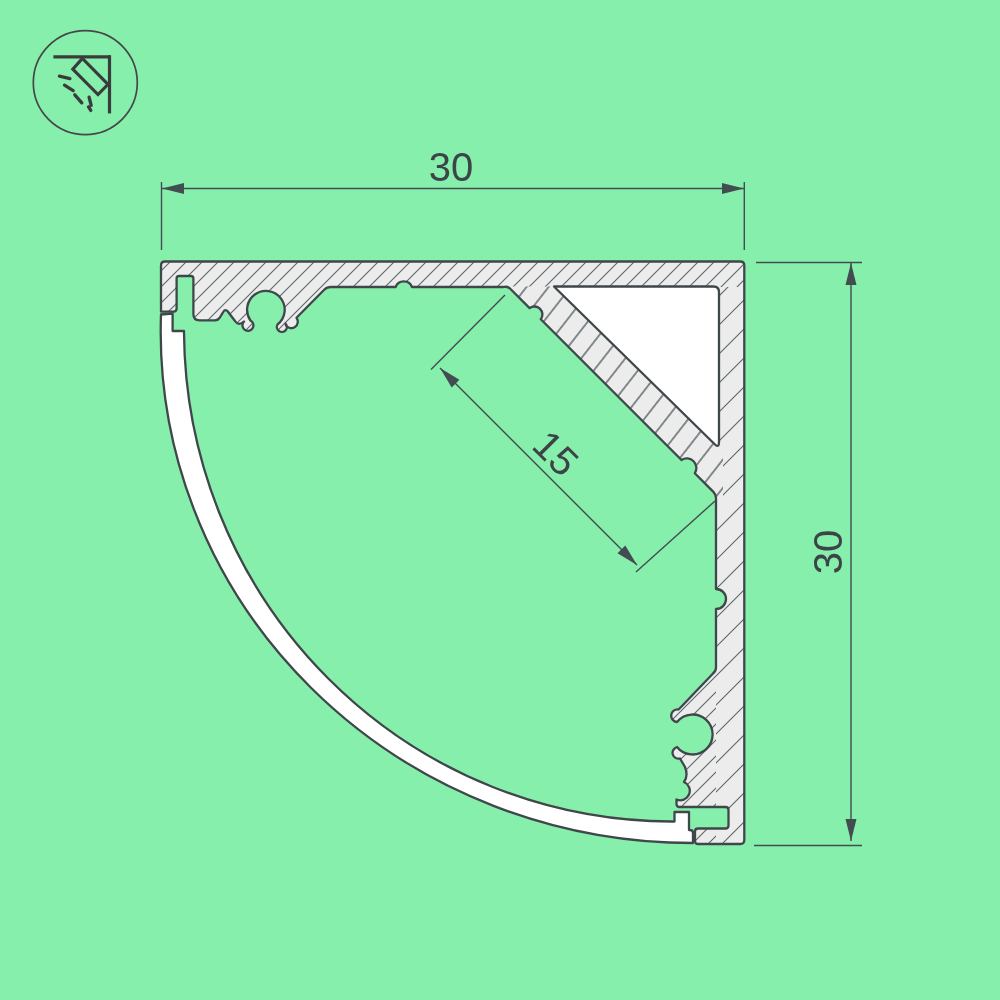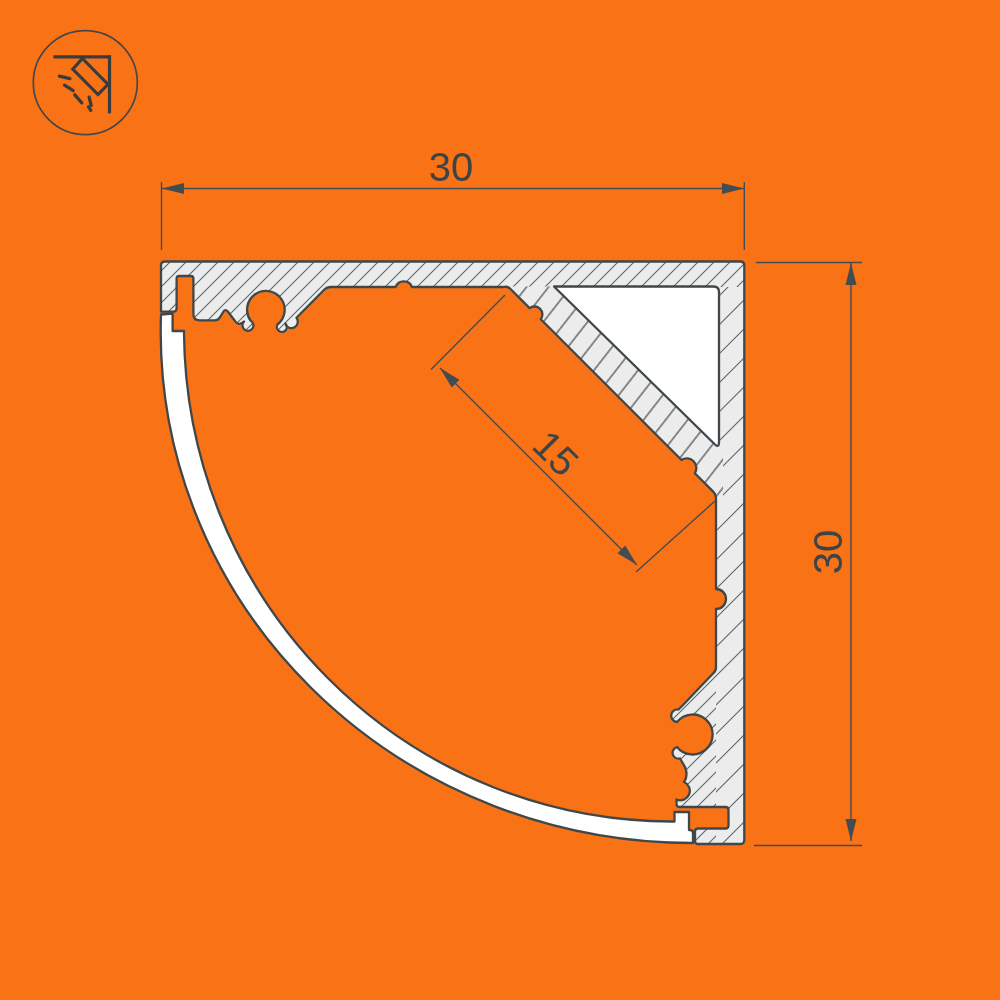--- a/index.html
+++ b/index.html
@@ -1,16 +1,16 @@
 <!DOCTYPE html>
 <html><head>
 <meta charset="utf-8">
 <style>
   html,body{margin:0;padding:0;background:#ffffff;}
-  .page{width:1000px;height:1000px;position:relative;background:#f97316;overflow:hidden;}
+  .page{width:1000px;height:1000px;position:relative;background:#86efac;overflow:hidden;}
   text{font-family:"Liberation Sans", sans-serif;}
 </style>
 </head>
 <body>
 <div class="page">
 <svg width="1000" height="1000" viewBox="0 0 1000 1000" xmlns="http://www.w3.org/2000/svg">
 <defs>
   <pattern id="hDense" width="16" height="16" patternUnits="userSpaceOnUse">
     <rect width="16" height="16" fill="#ececec"></rect>
     <path d="M-4,4 L4,-4 M0,16 L16,0 M12,20 L20,12" stroke="#5d666b" stroke-width="1.1" fill="none"></path>

